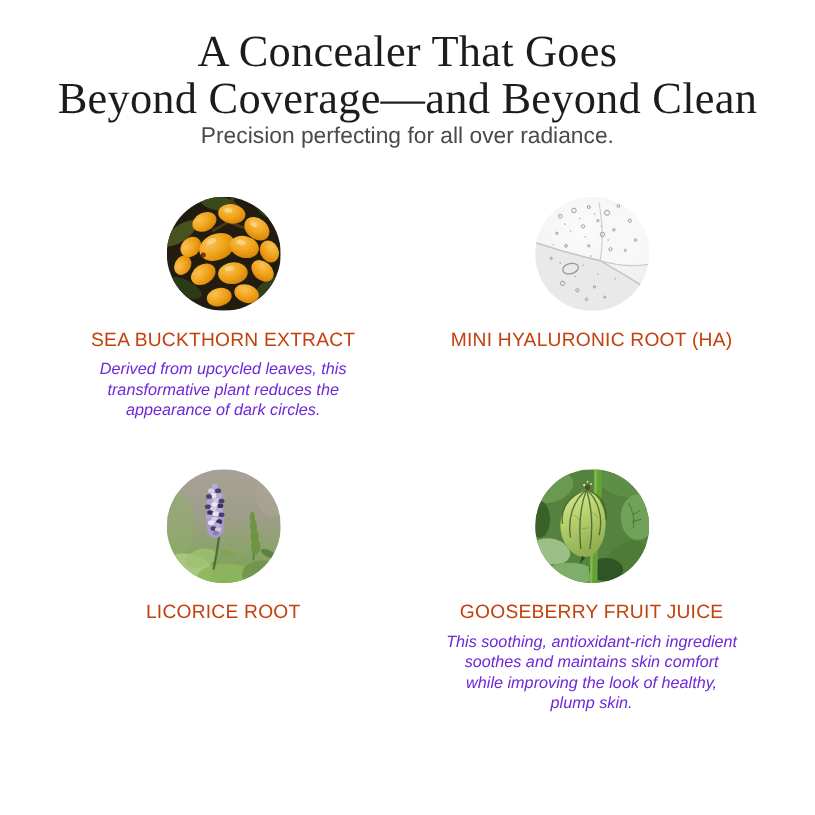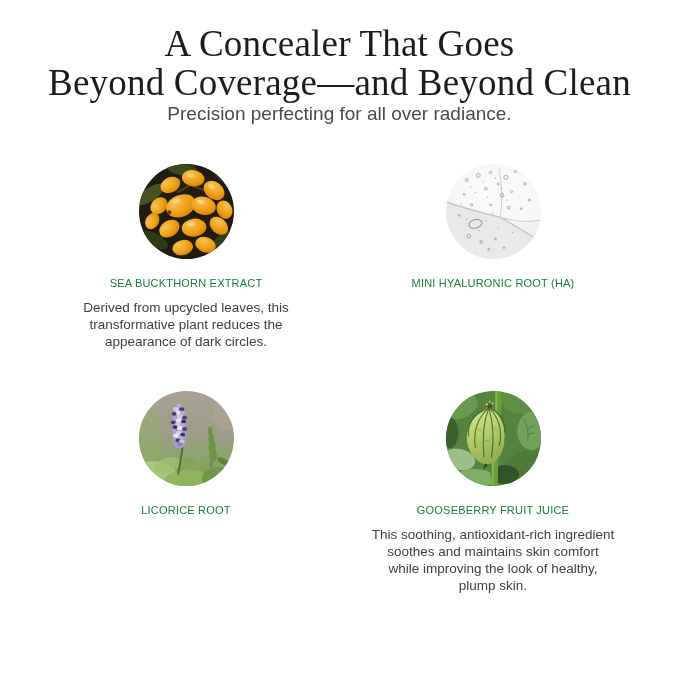--- a/index.html
+++ b/index.html
@@ -42,31 +42,32 @@
   }
   .photo{
     width:95px;height:95px;
     border-radius:50%;
     overflow:hidden;
     flex:0 0 auto;
   }
   .photo svg{display:block;width:100%;height:100%;}
   .ing-name{
     margin-top:16px;
-    font-size:11px;
+    font-size:16px;
     line-height:17px;
     letter-spacing:0.2px;
-    color:#15803d;
+    color:#c2410c;
   }
   .ing-desc{
     margin-top:7px;
     font-size:13.5px;
     line-height:17px;
-    color:#404040;
+    color:#6d28d9;
     white-space:pre-line;
+    font-style:italic;
   }
 </style>
 </head>
 <body>
 
 <div class="page">
 
   <div class="header">
     <h1 class="title">A Concealer That Goes
 Beyond Coverage—and Beyond Clean</h1>

